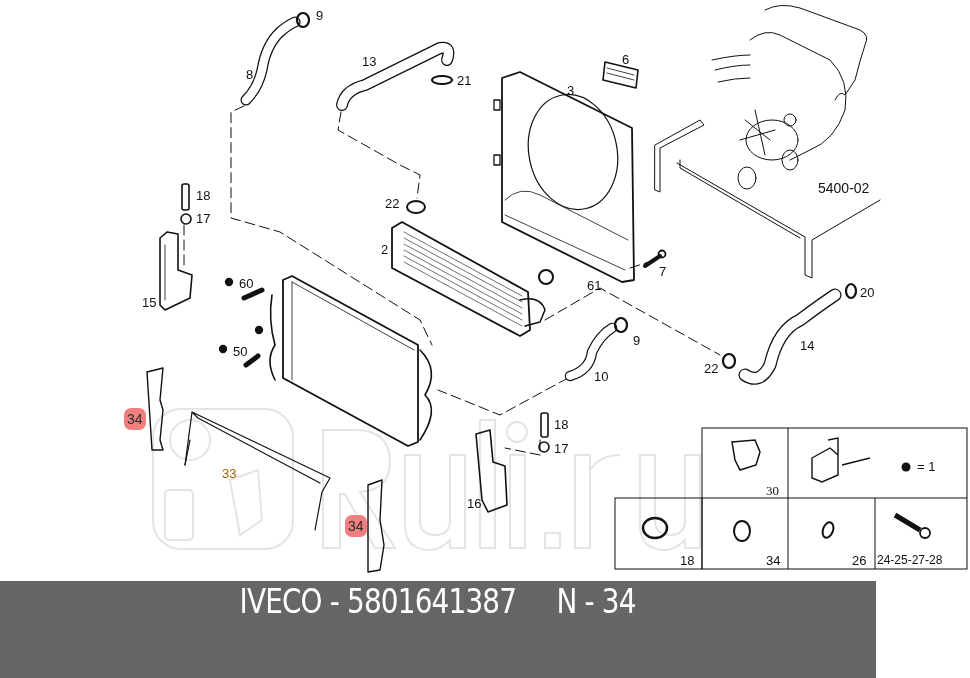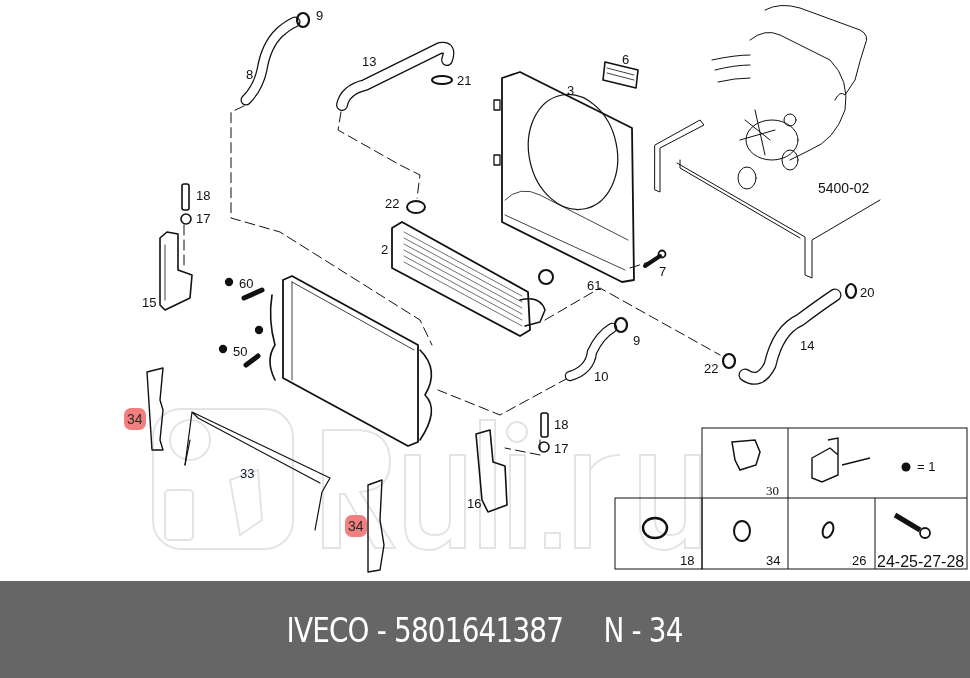--- a/index.html
+++ b/index.html
@@ -3,21 +3,21 @@
 <meta charset="utf-8">
 <style>
   html, body { margin: 0; padding: 0; background: #ffffff; }
   body { width: 970px; height: 678px; position: relative; overflow: hidden; font-family: "Liberation Sans", sans-serif; }
   .diagram { position: absolute; left: 0; top: 0; width: 970px; height: 580px; background: #ffffff; }
   .diagram svg { position: absolute; left: 0; top: 0; }
   .callout { position: absolute; font-family: "Liberation Sans", sans-serif; font-size: 13px; color: #111; line-height: 1; white-space: nowrap; }
   .callout.hl { background: #f17f7f; color: #2a2a2a; padding: 4px 3px; font-size: 14px; border-radius: 7px; }
   .ref { font-size: 14px; margin-top: 26px; }
   .legend-text { position: absolute; font-size: 14px; color: #111; }
-  .footer { position: absolute; left: 0; top: 581px; width: 970px; height: 97px; background: #666666; display: flex; align-items: center; justify-content: center; }
+  .footer { position: absolute; left: 0; top: 581px; width: 876px; height: 97px; background: #666666; display: flex; align-items: flex-start; justify-content: center; }
   .footer-text { color: #ffffff; font-family: "DejaVu Sans", sans-serif; font-size: 34px; letter-spacing: -1px; transform: scaleX(0.82); white-space: pre; }
   .watermark { position: absolute; pointer-events: none; }
 </style>
 </head>
 <body>
 
 <div class="diagram">
 
   <svg class="watermark" width="970" height="580" viewBox="0 0 970 580">
     <g fill="none" stroke="#e4e4e4" stroke-width="2">
@@ -161,31 +161,31 @@
   <span class="callout" style="left:559px;top:279px;margin-left:28px;">61</span>
   <span class="callout" style="left:142px;top:296px;">15</span>
   <span class="callout" style="left:860px;top:286px;">20</span>
   <span class="callout" style="left:633px;top:334px;">9</span>
   <span class="callout" style="left:233px;top:345px;">50</span>
   <span class="callout" style="left:800px;top:339px;">14</span>
   <span class="callout" style="left:704px;top:362px;">22</span>
   <span class="callout" style="left:594px;top:370px;">10</span>
   <span class="callout" style="left:554px;top:418px;">18</span>
   <span class="callout" style="left:554px;top:442px;">17</span>
-  <span class="callout" style="left:240px;top:467px;color:#0f172a;">33</span>
+  <span class="callout" style="left:222px;top:467px;color:#a16207;">33</span>
   <span class="callout" style="left:467px;top:497px;">16</span>
 
   <span class="callout hl" style="left:124px;top:408px;">34</span>
   <span class="callout hl" style="left:345px;top:515px;">34</span>
 
   <span class="callout ref" style="left:818px;top:155px;font-size:14px;">5400-02</span>
 
   <span class="legend-text" style="left:766px;top:483px;font-size:13px;font-family:Liberation Serif, serif;">30</span>
   <span class="legend-text" style="left:917px;top:459px;font-size:13px;">= 1</span>
   <span class="legend-text" style="left:680px;top:553px;font-size:13px;">18</span>
   <span class="legend-text" style="left:766px;top:553px;font-size:13px;">34</span>
   <span class="legend-text" style="left:852px;top:553px;font-size:13px;">26</span>
-  <span class="legend-text" style="left:877px;top:553px;font-size:16px;">24-25-27-28</span>
+  <span class="legend-text" style="left:877px;top:553px;font-size:12px;">24-25-27-28</span>
 </div>
 
 <div class="footer">
   <span class="footer-text">IVECO - 5801641387     N - 34</span>
 </div>
 
 </body></html>

